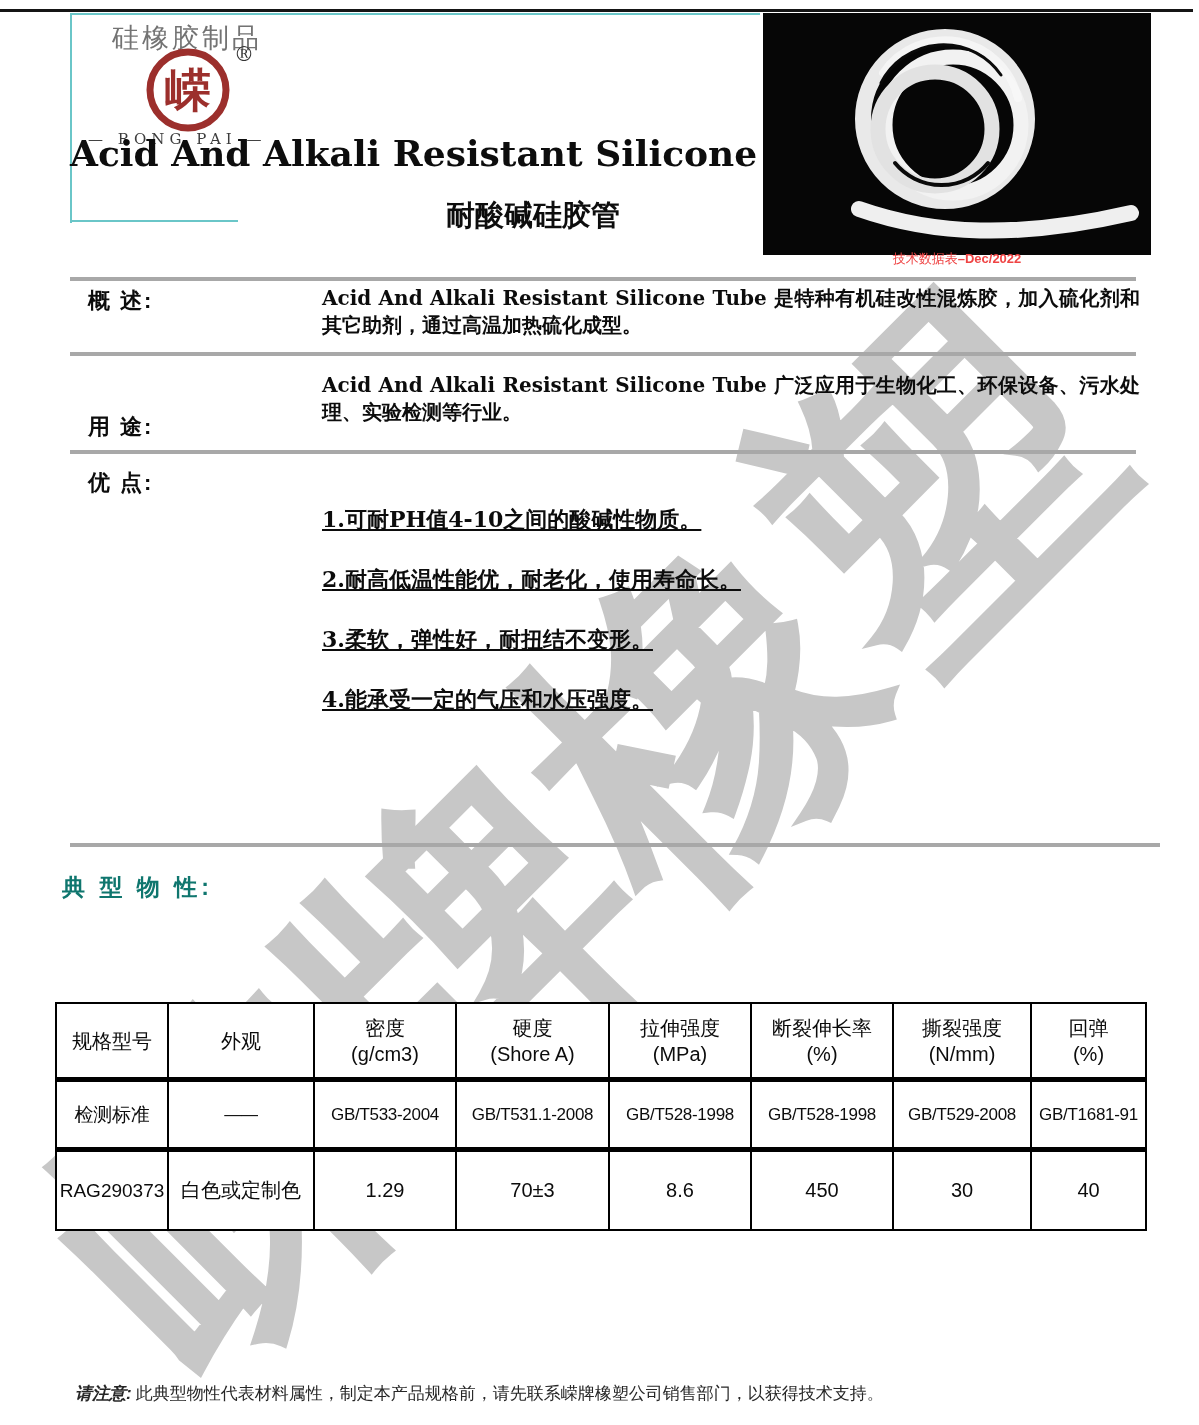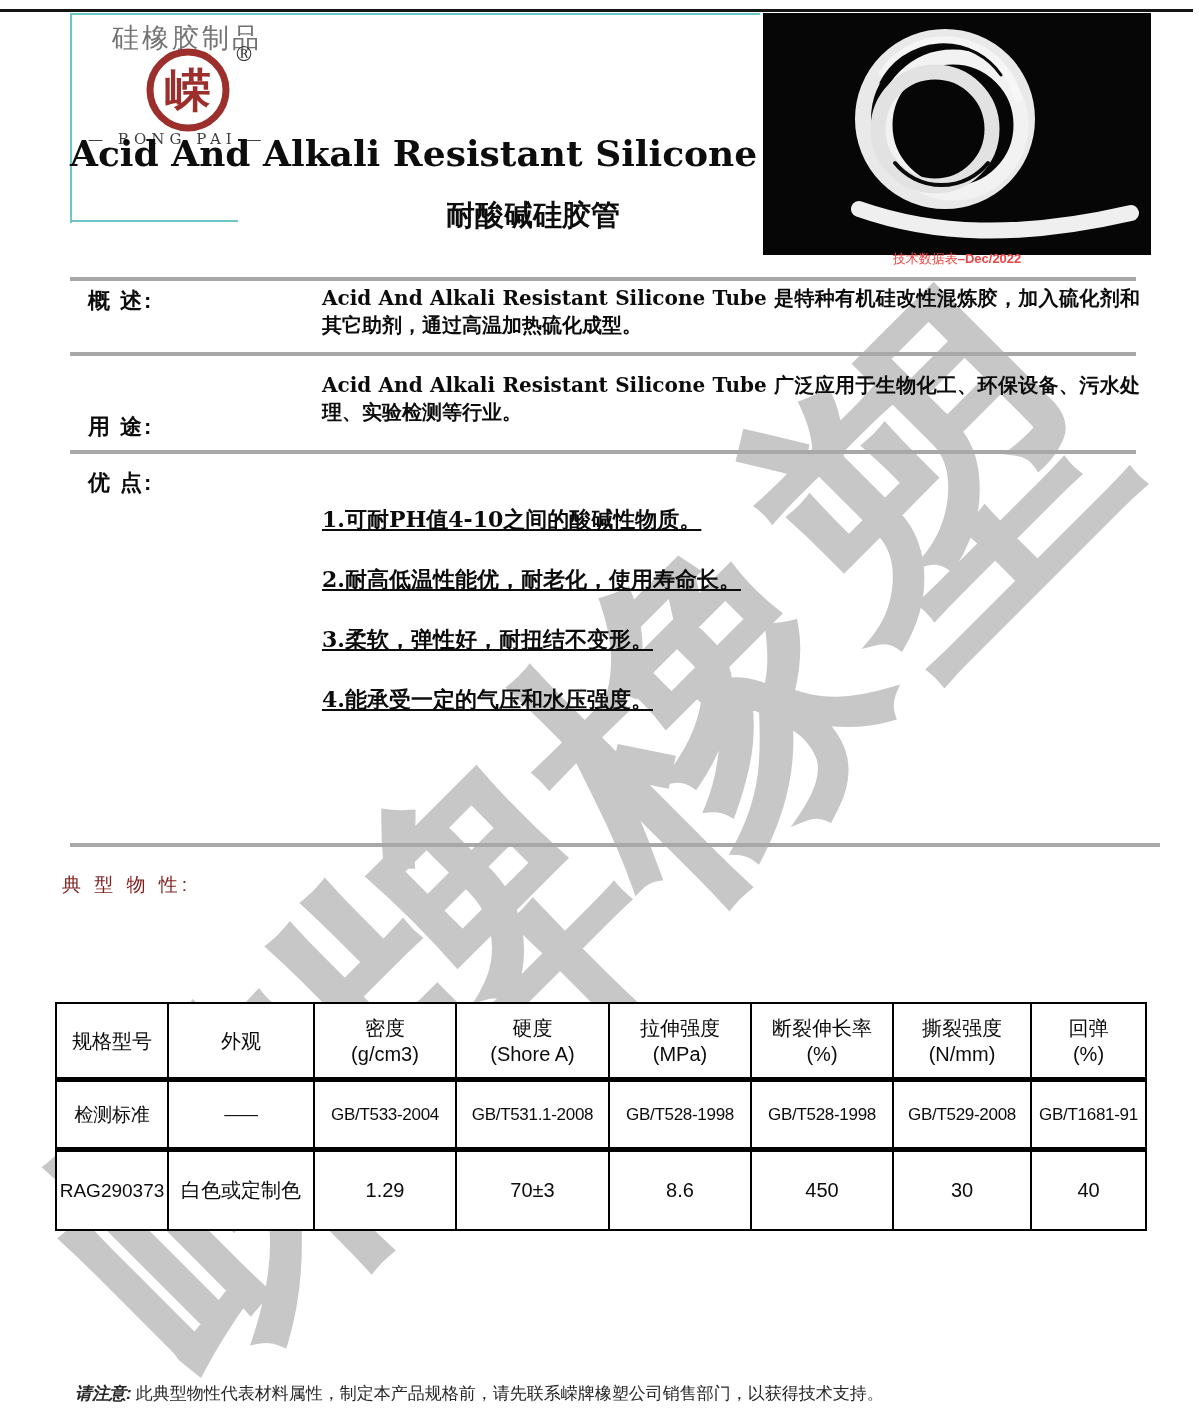--- a/index.html
+++ b/index.html
@@ -40,21 +40,21 @@
   .sec-body{
     width:818px;font-size:20px;font-weight:bold;line-height:27px;color:#0c0c0c;
     font-family:"DejaVu Serif","Liberation Serif",serif;text-align:justify;
   }
   .ov-label{left:88px;top:286px;}
   .ov-body{left:322px;top:285px;}
   .us-label{left:88px;top:388px;margin-top:24px;}
   .us-body{left:322px;top:372px;}
   .adv-label{left:88px;top:468px;}
   .adv-item{left:322px;font-size:22px;font-weight:bold;color:#0c0c0c;font-family:"DejaVu Serif","Liberation Serif",serif;white-space:nowrap;text-decoration:underline;}
-  .props-label{left:62px;top:872px;font-size:19px;font-weight:normal;letter-spacing:4px;color:#7f1d1d;white-space:nowrap;}
+  .props-label{left:62px;top:872px;font-size:23px;font-weight:bold;letter-spacing:4px;color:#0f766e;white-space:nowrap;}
   
   .props-table{
     left:55px;top:1002px;width:1090px;border-collapse:collapse;background:#ffffff;
     table-layout:fixed;font-family:"Liberation Sans","DejaVu Sans",sans-serif;
   }
   .props-table td{
     border:2px solid #000;text-align:center;vertical-align:middle;
     color:#0c0c0c;padding:0 2px;overflow:hidden;
   }
   .props-table tr.hdr td{height:73px;font-size:20px;font-weight:500;white-space:pre-line;line-height:26px;}

